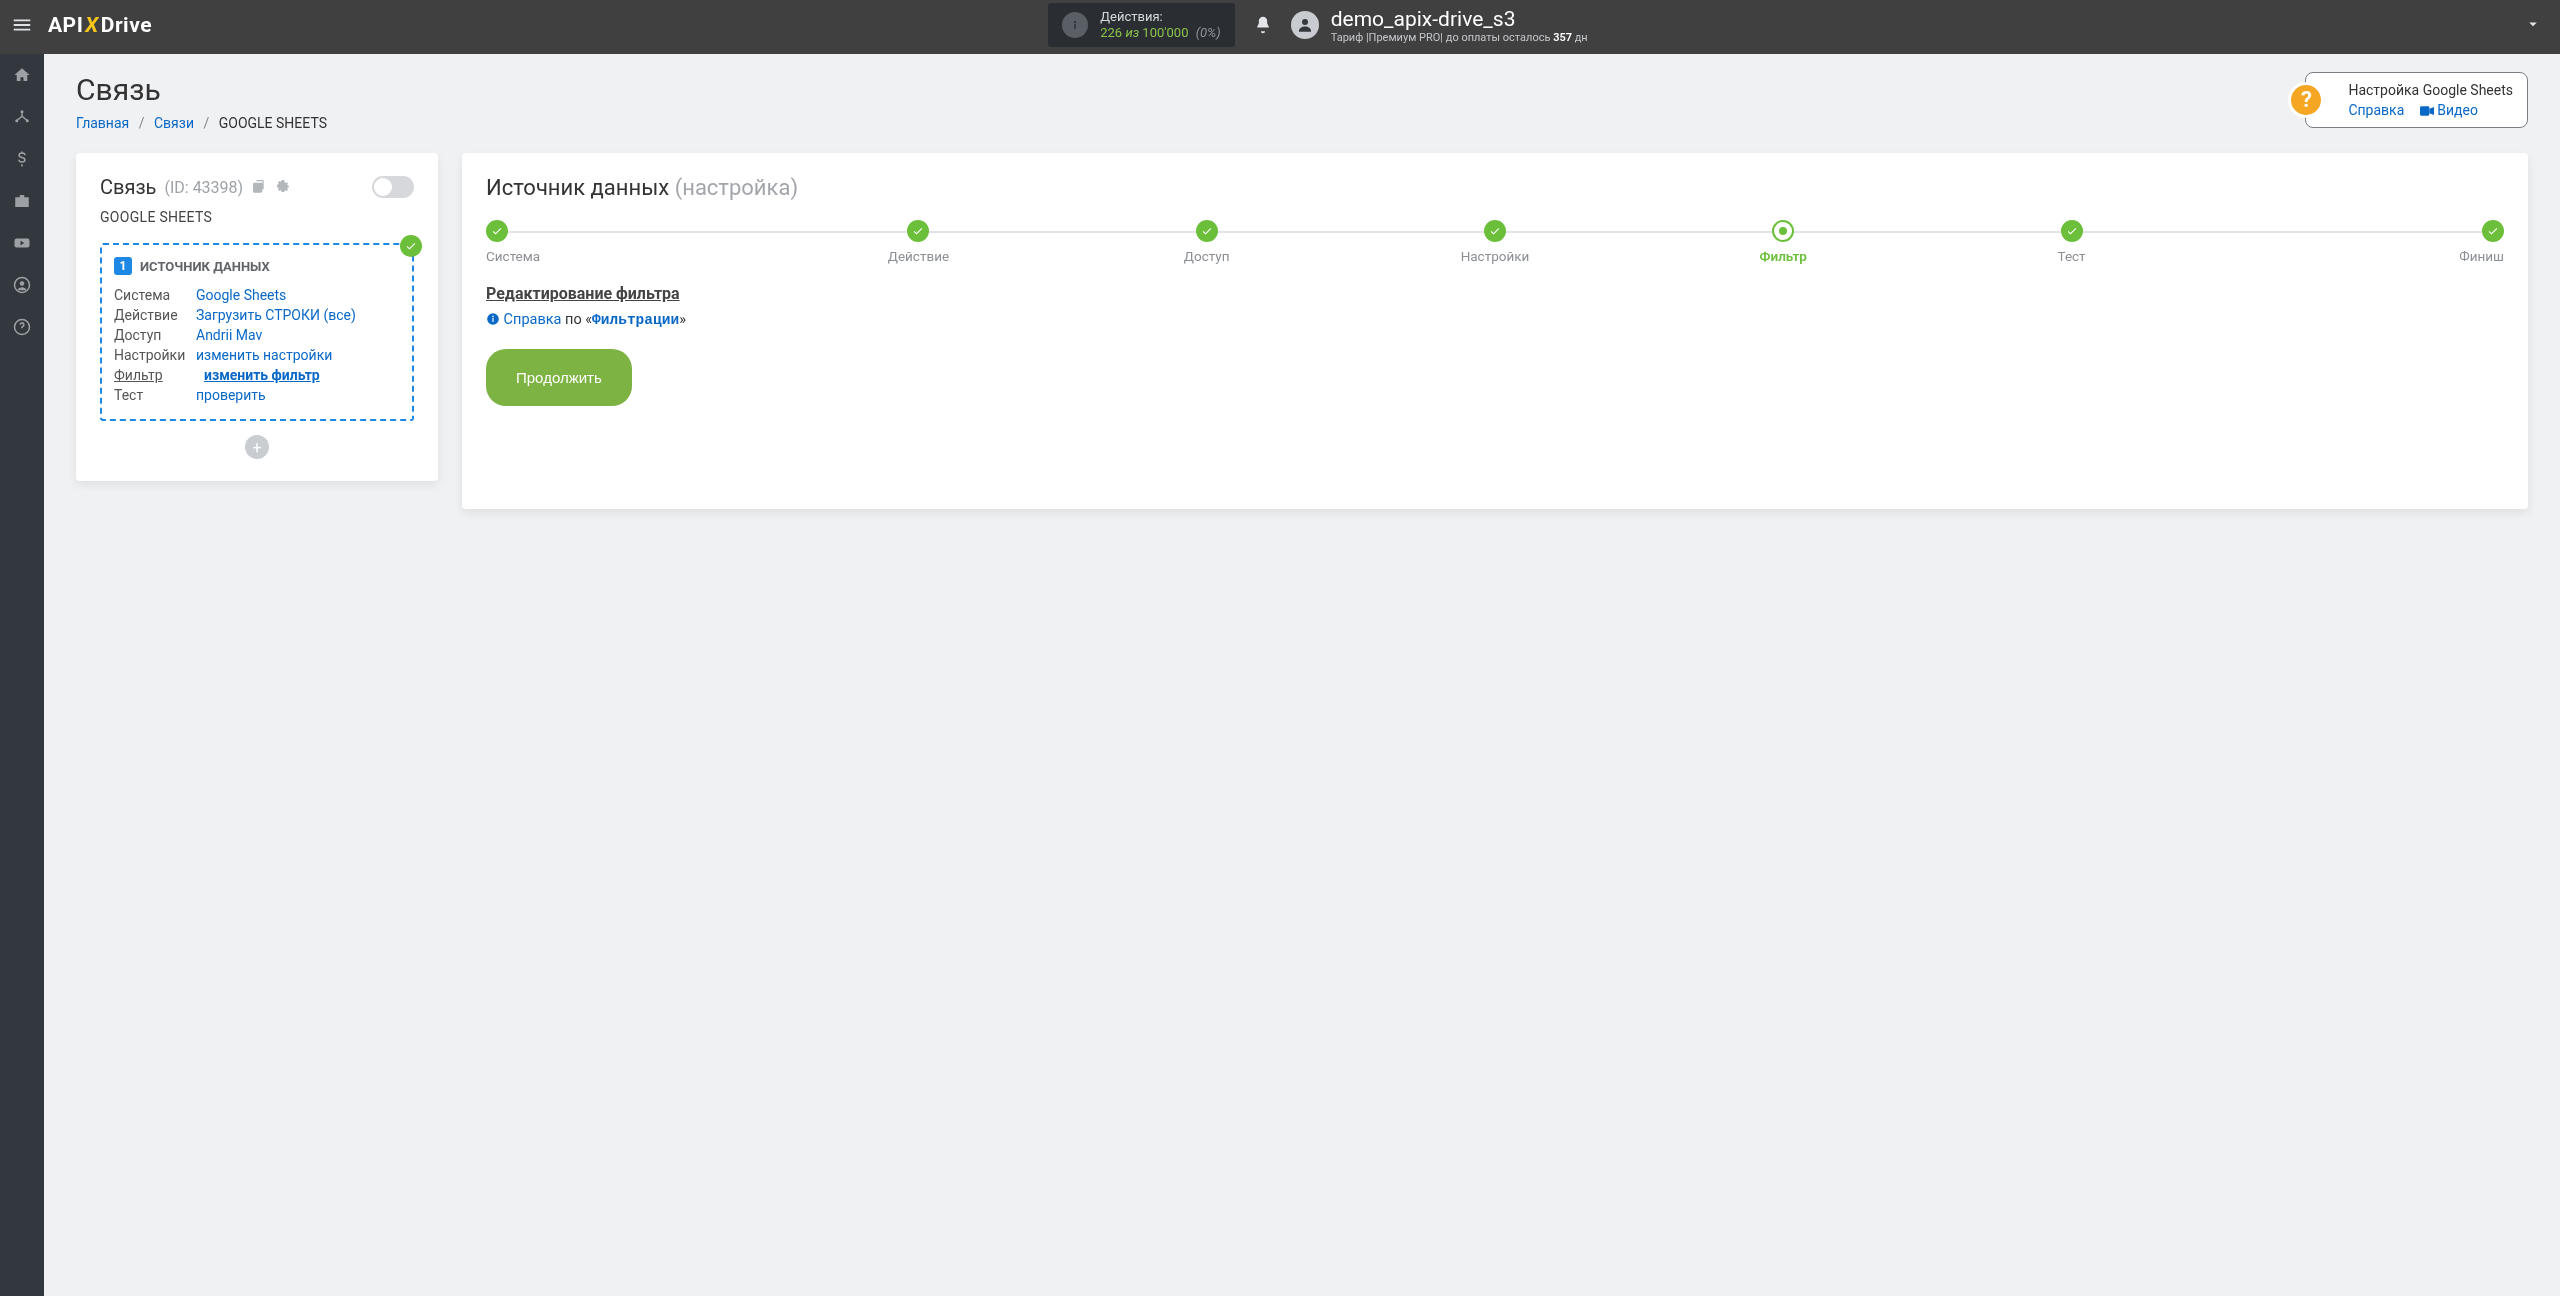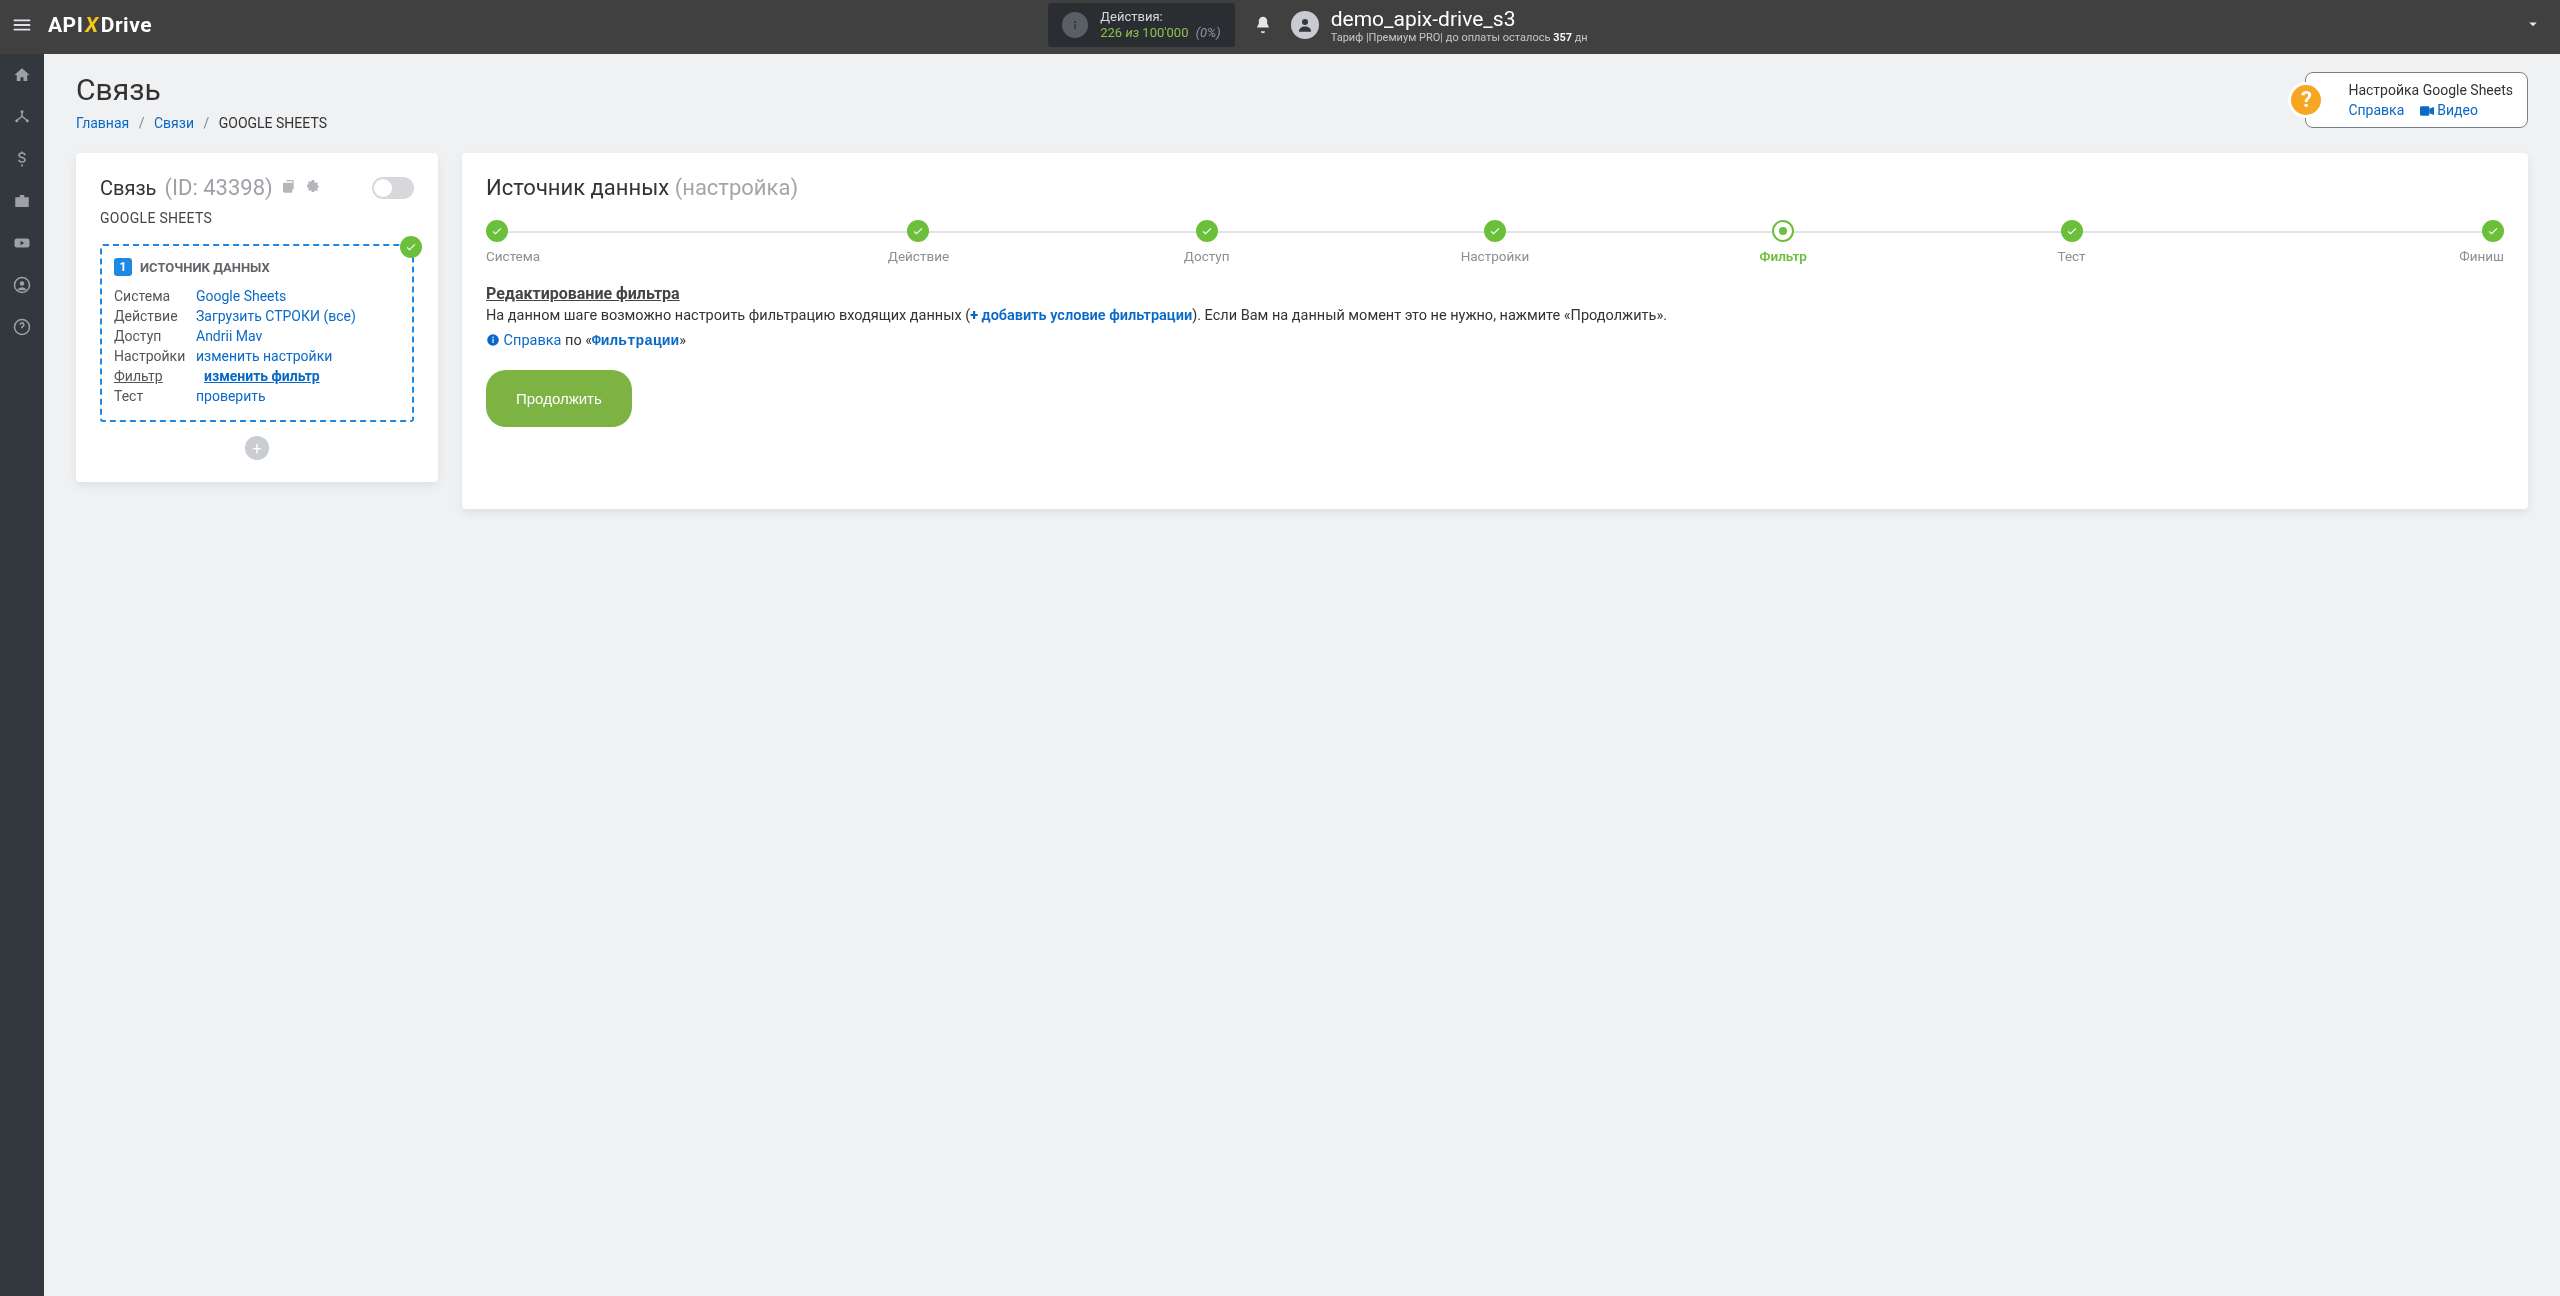--- a/index.html
+++ b/index.html
@@ -122,21 +122,21 @@
   background: #fff; border-radius: 4px;
   box-shadow: 0 4px 10px rgba(0,0,0,.07);
   padding: 22px 24px;
 }
 .card.left { width: 362px; position: relative; }
 .card.right { flex: 1; min-height: 356px; }
 
 
 .conn-head { display: flex; align-items: center; gap: 8px; }
 .conn-head .t1 { font-size: 20px; color: #333; }
-.conn-head .t2 { font-size: 22px; color: #9ea2a7; }
+.conn-head .t2 { font-size: 16px; color: #9ea2a7; }
 .conn-head .doc-ico svg,
 .conn-head .gear-ico svg { width: 16px; height: 16px; fill: #b3b7bb; }
 .toggle {
   margin-left: auto; width: 42px; height: 22px; border-radius: 11px; background: #d6d8db;
   position: relative; cursor: pointer;
 }
 .toggle::after {
   content: ''; position: absolute; left: 2px; top: 2px;
   width: 18px; height: 18px; background: #fff; border-radius: 50%;
 }
@@ -462,23 +462,20 @@
                   <svg viewBox="0 0 24 24">
                     <path d="M9 16.2 4.8 12l-1.4 1.4L9 19 20.6 7.4 19.2 6z"></path>
                   </svg>
                 </span>
                 <span class="label">Финиш</span>
               </div>
           </div>
 
           <div class="filter-block">
             <div class="h">Редактирование фильтра</div>
-            <div>
-              <span>На данном шаге возможно настроить фильтрацию входящих данных (</span><a href="#" class="add-link"><b>+ </b><span>добавить условие фильтрации</span></a><span>). Если Вам на данный момент это не нужно, нажмите «Продолжить».</span>
-            </div>
             <div class="hint">
               <span class="info-ico">
                   <svg viewBox="0 0 24 24">
                     <circle cx="12" cy="12" r="10" fill="#0a69c7"></circle>
                     <rect x="11" y="10" width="2" height="7" fill="#fff"></rect>
                     <circle cx="12" cy="7.5" r="1.3" fill="#fff"></circle>
                   </svg>
                 </span>
               <a href="#">Справка</a><span class="q"><span> по «</span><strong>Фильтрации</strong><span>»</span></span>
             </div>

